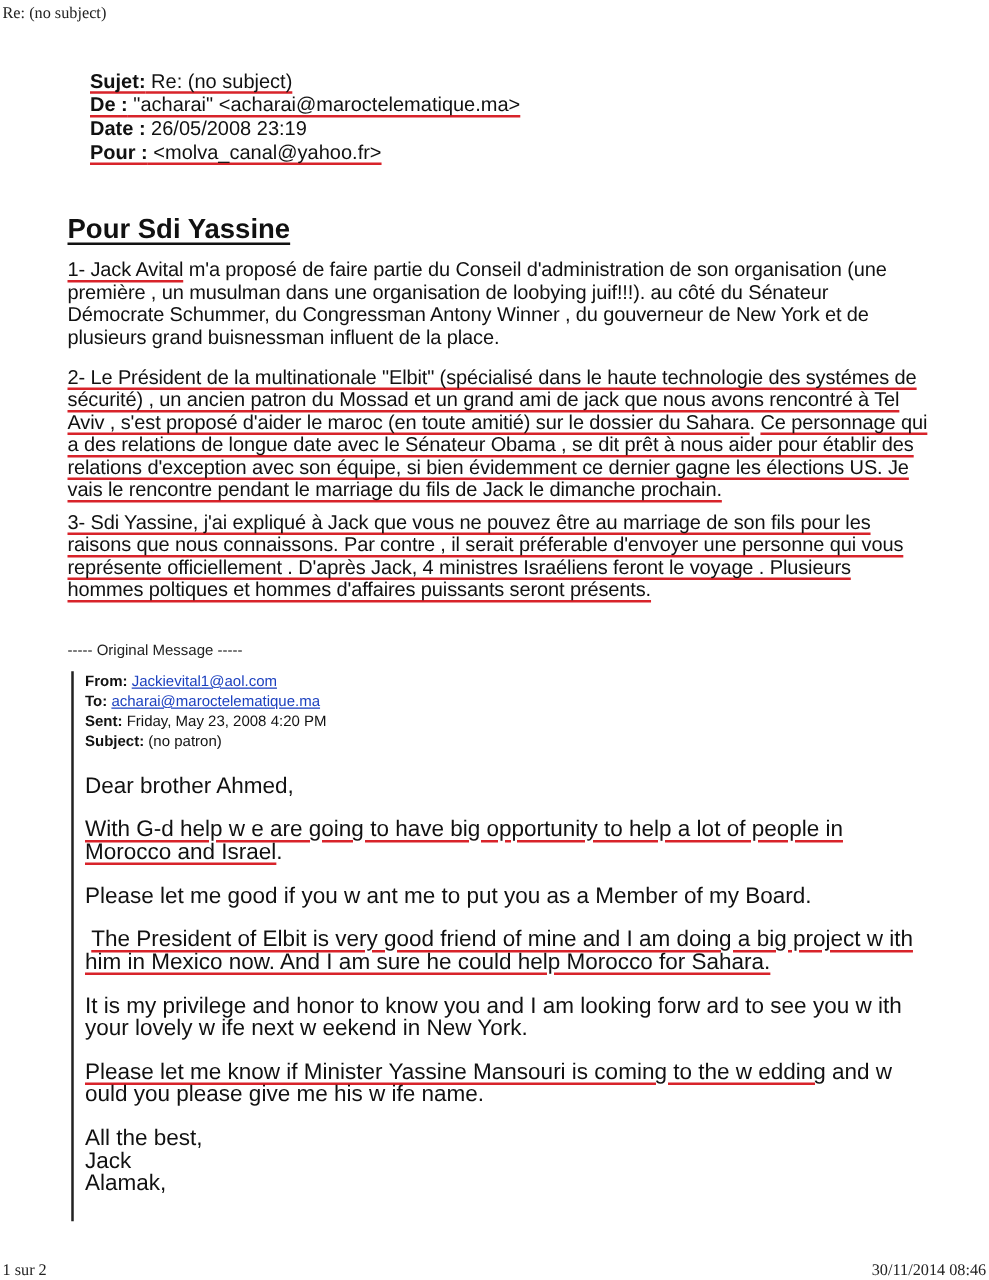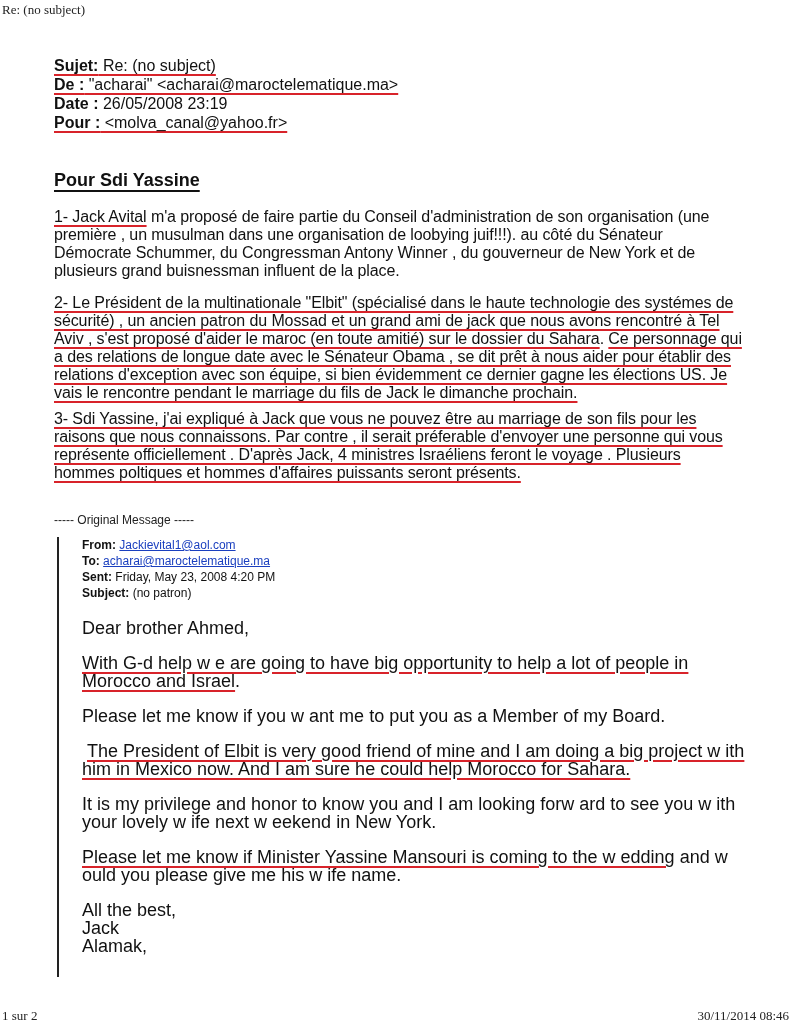--- a/index.html
+++ b/index.html
@@ -13,46 +13,46 @@
     font-family: "Liberation Serif", serif; font-size: 13px; color: #222; text-align: center;
   }
   .footer-right {
     position: absolute; right: 2px; top: 1008px;
     font-family: "Liberation Serif", serif; font-size: 13px; color: #222;
   }
   .headers {
     position: absolute; left: 54px; top: 56px;
     font-family: "Liberation Sans", sans-serif; font-size: 16px; line-height: 19px;
   }
-  .headers .row { white-space: nowrap; }
+  .headers .row { white-space: nowrap; margin-left: 18px; }
   .headers .lbl { font-weight: bold; }
   .red-ul {
     text-decoration: underline; text-decoration-color: #d8232a;
     text-decoration-thickness: 2px; text-underline-offset: 3px;
   }
   .title {
     position: absolute; left: 54px; top: 170px;
-    font-family: "Liberation Sans", sans-serif; font-size: 18px; font-weight: bold;
+    font-family: "Liberation Sans", sans-serif; font-size: 22px; font-weight: bold;
     text-decoration: underline; text-decoration-thickness: 2px; text-underline-offset: 4px;
   }
   .para {
     position: absolute; left: 54px; width: 690px;
     font-family: "Liberation Sans", sans-serif; font-size: 16px; line-height: 18px;
     letter-spacing: -0.1px;
   }
   .p1 { top: 208px; }
   .p2 { top: 294px; }
   .p3 { top: 410px; }
   .orig-sep {
     position: absolute; left: 54px; top: 513px;
     font-family: "Liberation Sans", sans-serif; font-size: 12px; color: #222;
   }
   .quote {
     position: absolute; left: 57px; top: 537px; width: 690px; height: 440px;
-    border-left: 2px solid #222; padding-left: 23px; box-sizing: border-box;
+    border-left: 2px solid #222; padding-left: 9px; box-sizing: border-box;
     font-family: "Liberation Sans", sans-serif;
   }
   .qh { font-size: 12px; line-height: 16px; color: #111; }
   .qh b { font-weight: bold; }
   .qh a { color: #1a3fbf; text-decoration: underline; }
   .qbody { font-size: 18px; line-height: 18px; margin-top: 18px; }
   .qbody p { margin: 0 0 17px 0; }
   .qbody .sig { margin: 0; }
 </style>
 </head>
@@ -88,21 +88,21 @@
 <div class="quote">
   <div class="qh">
     <div><b>From:</b> <a>Jackievital1@aol.com</a></div>
     <div><b>To:</b> <a>acharai@maroctelematique.ma</a></div>
     <div><b>Sent:</b><span> Friday, May 23, 2008 4:20 PM</span></div>
     <div><b>Subject:</b><span> (no patron)</span></div>
   </div>
   <div class="qbody">
     <p>Dear brother Ahmed,</p>
     <p><span class="red-ul">With G-d help w e are going to have big opportunity to help a lot of people in Morocco and Israel</span><span>.</span></p>
-    <p>Please let me know if you w ant me to put you as a Member of my Board.</p>
+    <p>Please let me good if you w ant me to put you as a Member of my Board.</p>
     <p>&nbsp;<span class="red-ul">The President of Elbit is very good friend of mine and I am doing a big project w ith him in Mexico now. And I am sure he could help Morocco for Sahara.</span></p>
     <p>It is my privilege and honor to know you and I am looking forw ard to see you w ith your lovely w ife next w eekend in New York.</p>
     <p><span class="red-ul">Please let me know if Minister Yassine Mansouri is coming to the w edding</span><span> and w ould you please give me his w ife name.</span></p>
     <p class="sig">All the best,</p>
     <p class="sig">Jack</p>
     <p class="sig">Alamak,</p>
   </div>
 </div>
 
 <div class="footer-left">1 sur 2</div>

